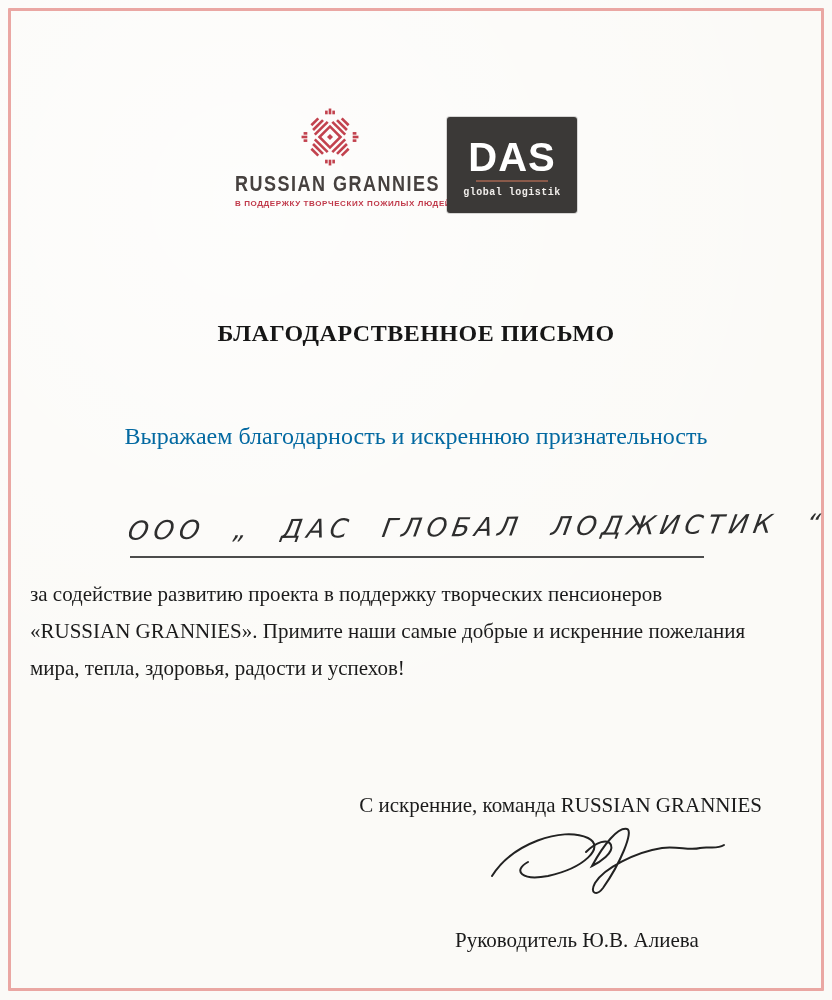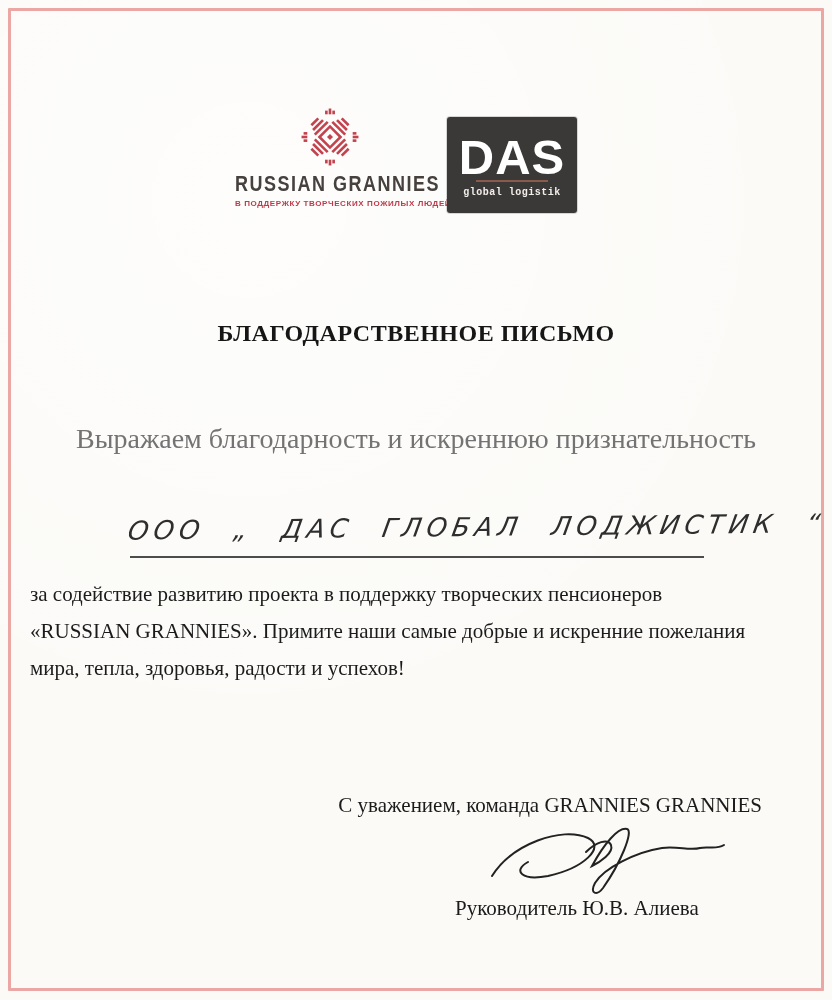--- a/index.html
+++ b/index.html
@@ -40,37 +40,37 @@
     color: #c0394a; white-space: nowrap; margin-top: 6px;
   }
   .das-box {
     position: absolute; left: 447px; top: 117px; width: 130px; height: 96px;
     background: #3b3937; border-radius: 3px;
     display: flex; flex-direction: column; align-items: center; justify-content: center;
     box-shadow: 0 0 0 1px rgba(0,0,0,.15);
   }
   .das-name {
     font-family: "Liberation Sans", sans-serif;
-    font-weight: bold; font-size: 49px; line-height: 40px;
+    font-weight: bold; font-size: 40px; line-height: 40px;
     letter-spacing: 1px; color: #ffffff; margin-top: 4px;
   }
   .das-divider { width: 72px; height: 2px; background: #8a5a4a; margin: 3px 0 5px 0; }
   .das-subtitle {
     font-family: Liberation Mono, monospace;
     font-weight: bold; font-size: 10px; letter-spacing: 0.5px; color: #f2efec;
   }
   
   .title {
     position: absolute; top: 320px; left: 0; width: 100%;
     text-align: center; font-weight: bold; font-size: 24px;
     letter-spacing: 0.5px; color: #161616;
   }
   .intro {
     position: absolute; top: 423px; left: 0; width: 100%;
-    text-align: center; font-size: 28px; color: #737373;
+    text-align: center; font-size: 24px; color: #0369a1;
   }
   .recipient-row {
     position: absolute; left: 130px; top: 498px; width: 574px; height: 58px;
     border-bottom: 2px solid #4c4c4c;
     text-align: center;
   }
   .recipient-text {
     display: inline-block;
     font-family: "DejaVu Sans", sans-serif;
     font-style: italic;
@@ -82,21 +82,21 @@
   .body-block {
     position: absolute; top: 576px; left: 30px; right: 30px;
     text-align: left; font-size: 21px; line-height: 37px; color: #1b1b1b;
   }
   .closing {
     position: absolute; top: 793px; right: 70px;
     font-size: 21px; color: #1b1b1b; white-space: nowrap;
   }
   .signature-wrap { position: absolute; left: 486px; top: 824px; width: 244px; height: 78px; }
   .signer {
-    position: absolute; top: 896px; left: 455px;
+    position: absolute; top: 928px; left: 455px;
     font-size: 21px; color: #1b1b1b; white-space: nowrap;
   }
 </style>
 </head>
 <body>
 
 <div class="paper"></div>
 <div class="frame"></div>
 
 <div class="rg-logo">
@@ -132,21 +132,21 @@
 <div class="recipient-row">
   <span class="recipient-text">ООО „ ДАС ГЛОБАЛ ЛОДЖИСТИК “</span>
 </div>
 
 <div class="body-block">
   <div>за содействие развитию проекта в поддержку творческих пенсионеров</div>
   <div>«RUSSIAN GRANNIES». Примите наши самые добрые и искренние пожелания</div>
   <div>мира, тепла, здоровья, радости и успехов!</div>
 </div>
 
-<div class="closing">С уважением, команда GRANNIES GRANNIES</div>
+<div class="closing">С искренние, команда RUSSIAN GRANNIES</div>
 
 <div class="signature-wrap">
   <svg viewBox="0 0 244 78" width="244" height="78" fill="none" stroke="#222222" stroke-width="2" stroke-linecap="round">
     <path d="M6,52 C26,20 76,2 102,14 C120,23 98,44 62,52 C36,57 26,47 42,38"></path>
     <path d="M100,28 C110,18 122,14 125,21 C128,29 114,38 106,42 C118,20 132,3 141,5 C148,7 134,40 117,64 C111,72 103,70 109,59 C118,44 150,28 176,24 C192,22 204,27 214,24 C222,22 230,26 238,21"></path>
   </svg>
 </div>
 
 <div class="signer">Руководитель Ю.В. Алиева</div>
 

